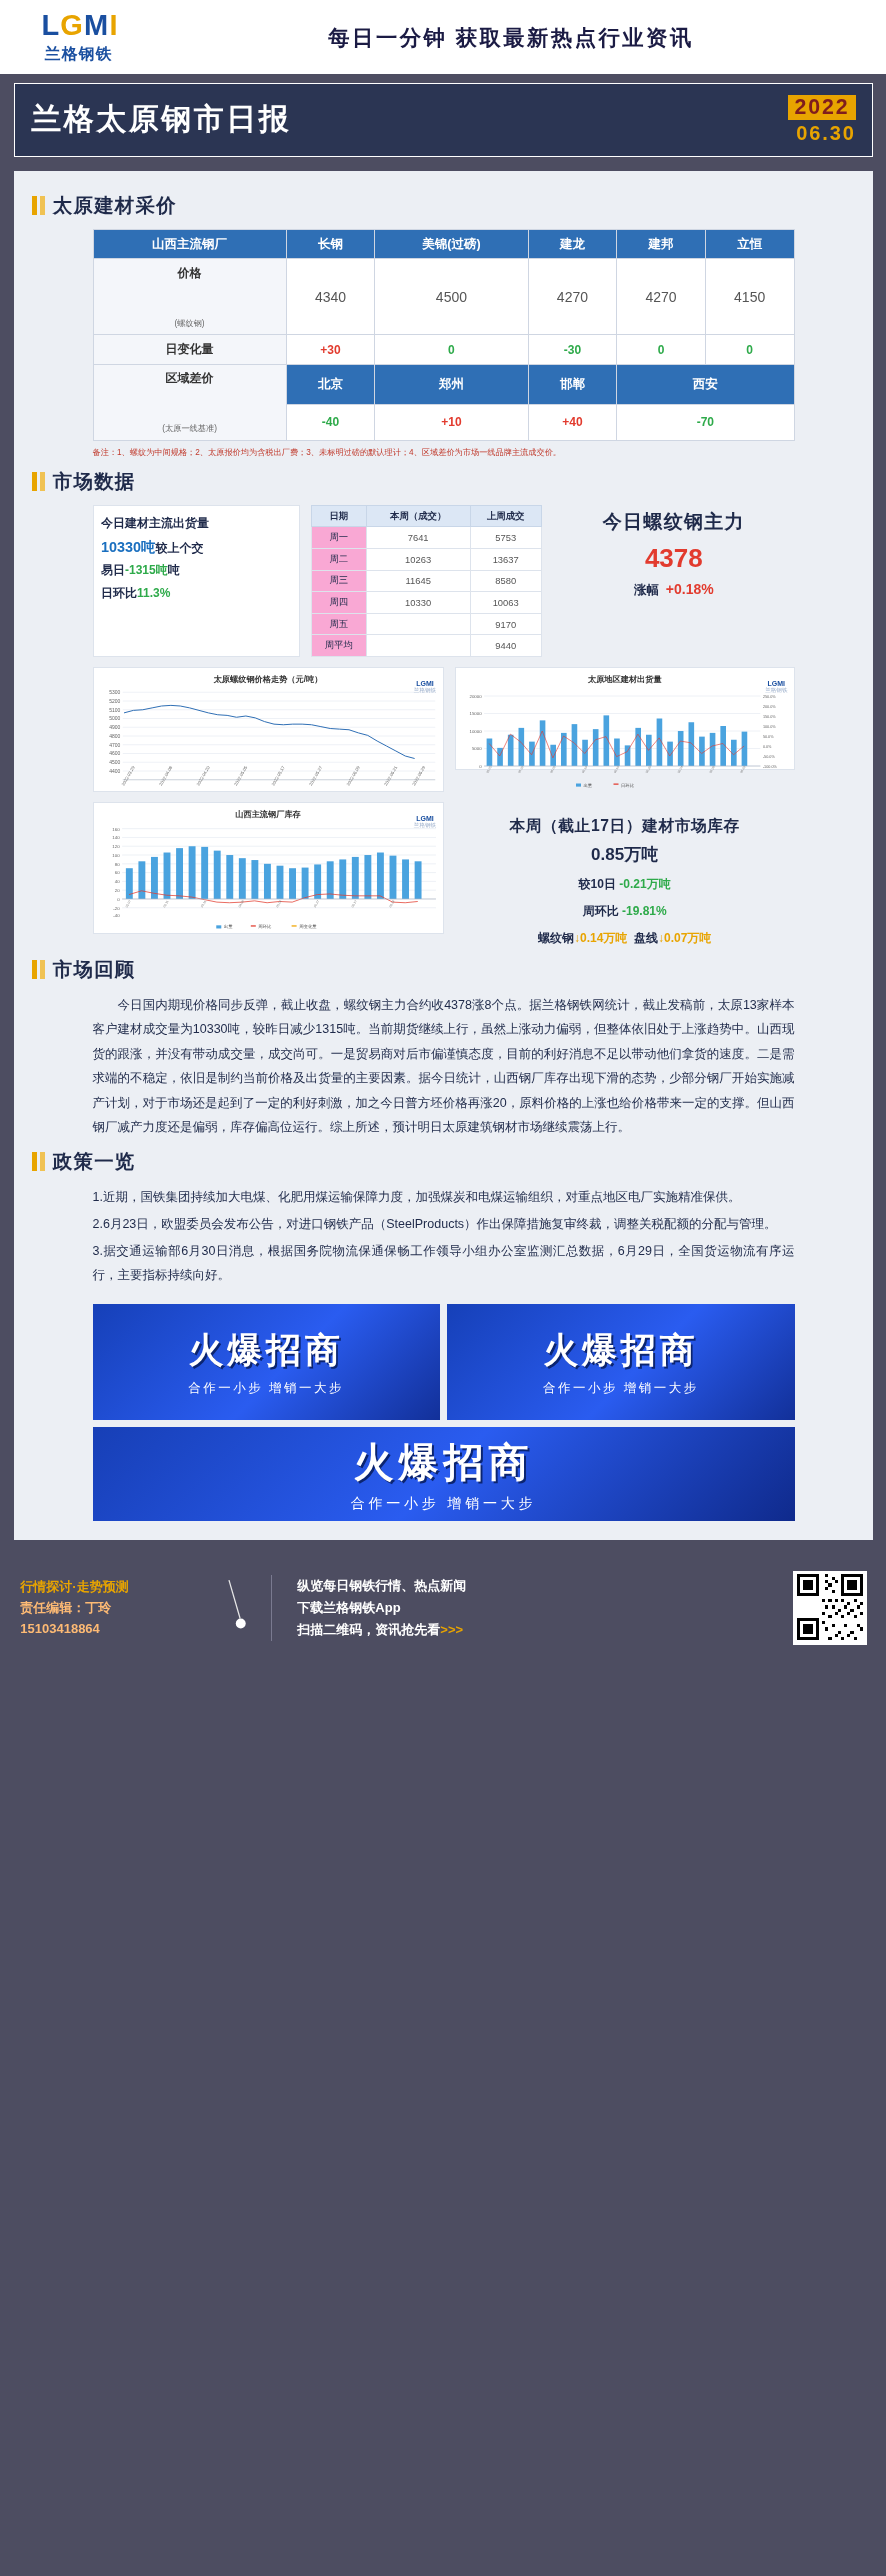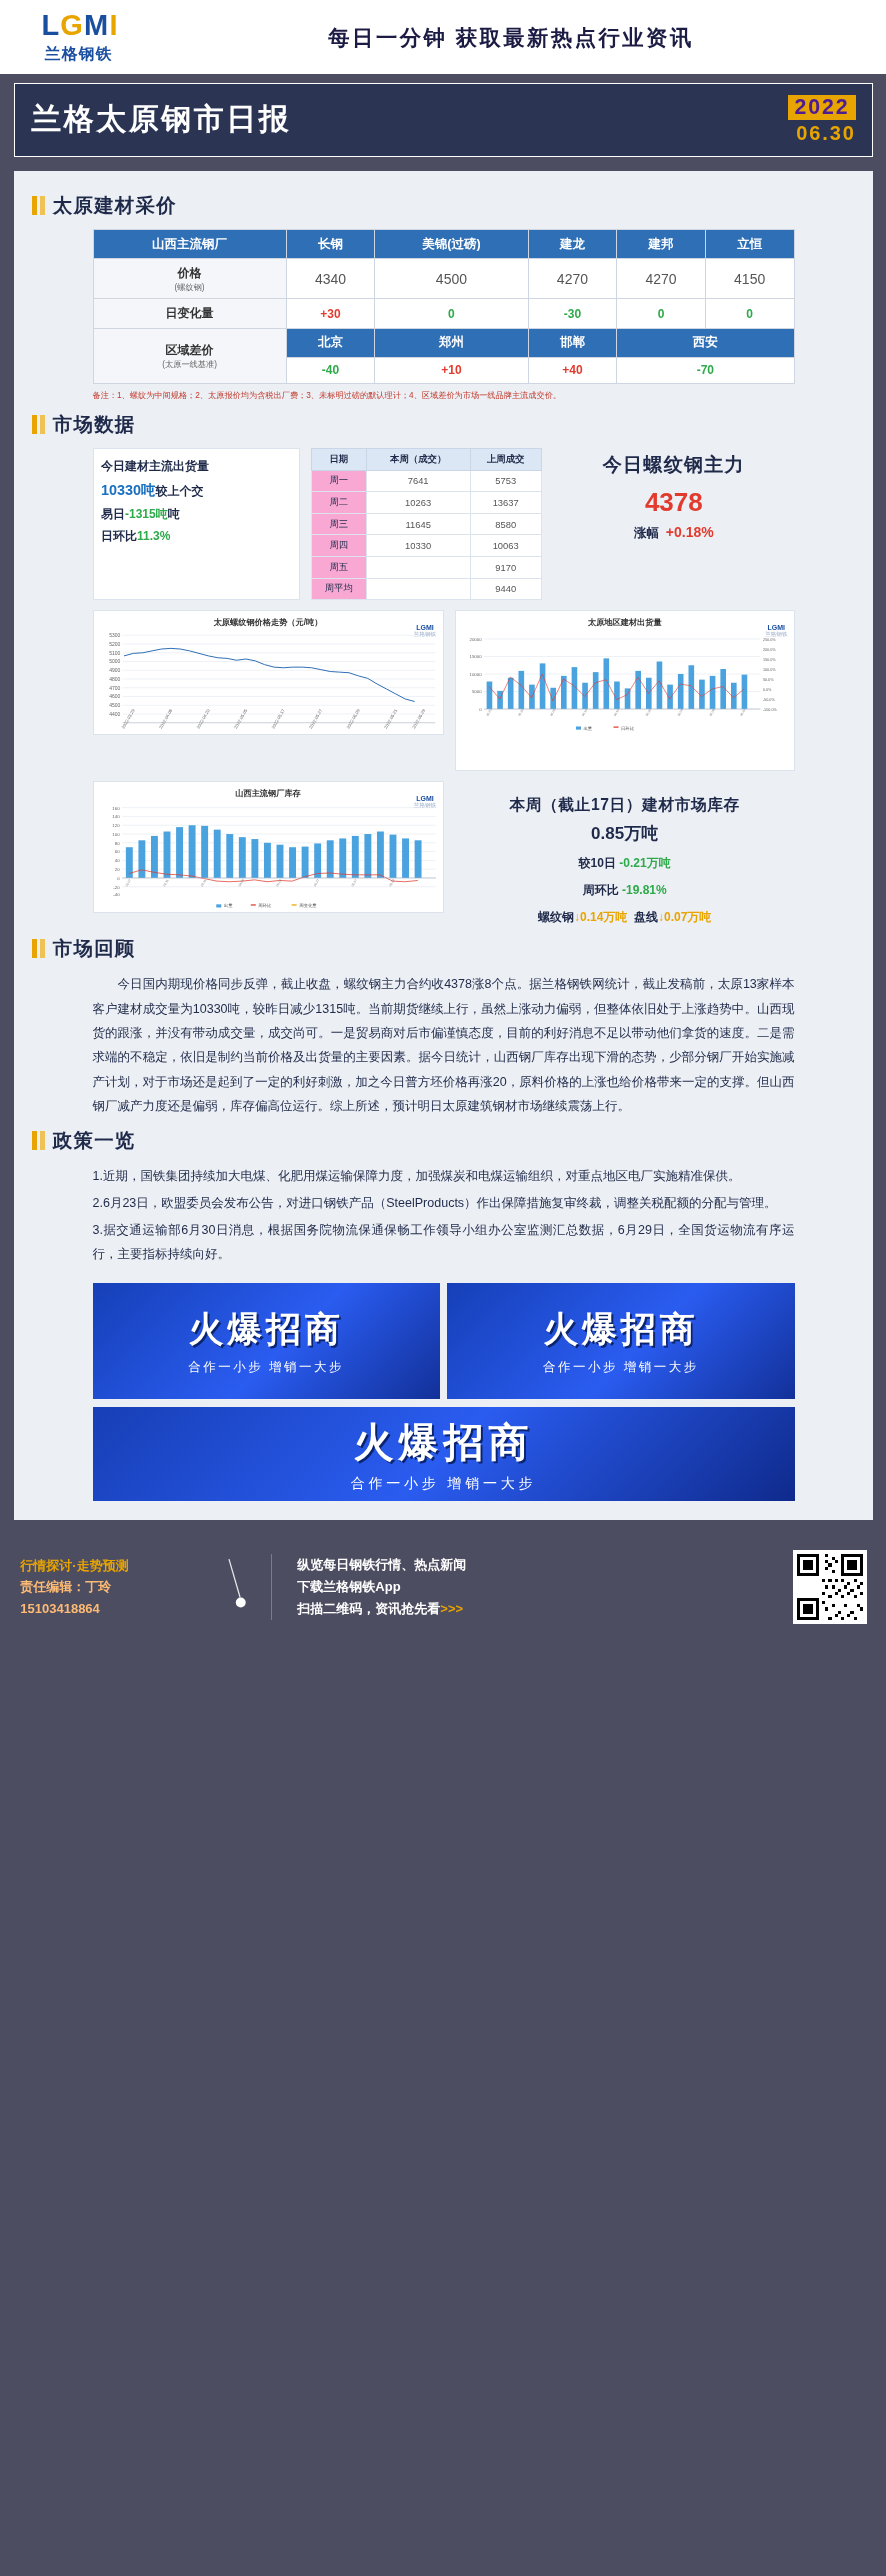--- a/index.html
+++ b/index.html
@@ -18,38 +18,38 @@
   .logo-mark span { font-weight:bold; font-size:29px; color:#1a4fa0; letter-spacing:-1.3px;}
   .logo-mark .g { color:#e8a400; }
   .logo-mark .m { color:#1a4fa0; }
   .logo-sub { font-size:15.7px; font-weight:bold; color:#1a4fa0; letter-spacing:1.3px; margin-top:1.3px;}
   .top-slogan { flex:1; text-align:center; font-size:21.3px; font-weight:bold; color:#1b1b44; letter-spacing:2.5px; }
 
   
   .titleband { margin:8.8px 14px 0 14px; height:74px; background:#2b3553; border:1.9px solid #fff; display:flex; align-items:center; justify-content:space-between; padding:0 16.3px; }
   .titleband h1 { color:#fff; font-size:30px; letter-spacing:2.5px; font-weight:bold;}
   .dateblock { text-align:right; }
-  .dateblock .y { background:#e8a400; color:#4c1d95; font-size:21.3px; font-weight:bold; padding:0 6.3px; letter-spacing:1.9px; display:inline-block;text-align:center; }
+  .dateblock .y { background:#e8a400; color:#7f1d1d; font-size:21.3px; font-weight:bold; padding:0 6.3px; letter-spacing:1.9px; display:inline-block;text-align:center; }
   .dateblock .d { color:#e8a400; font-size:20px; font-weight:bold; letter-spacing:1.9px; margin-top:2.5px;}
 
   
   .card { margin:14px; background:#eceff4; padding:12.5px 17.6px 19px 17.6px; }
 
   .sechead { display:flex; align-items:center; gap:7.5px; margin:8.8px 0 10px 0; }
   .sechead .bars { display:flex; gap:2.5px; }
   .sechead .bars i { display:block; width:5.6px; height:19px; background:#e8a400; }
   .sechead .bars i:last-child { background:#f0c253; }
   .sechead h2 { font-size:19.4px; color:#1f2a4a; font-weight:bold; letter-spacing:1.3px; }
 
   
   table.price { border-collapse:collapse; width:702px; margin:0 auto; background:#fff; }
   table.price td, table.price th { border:0.6px solid #cfd6e2; text-align:center; font-size:12px; padding:5.6px 2.5px; }
   table.price .hd { background:#2f6fb5; color:#fff; font-weight:bold; font-size:12.5px; }
   table.price .lbl { background:#f4f6fa; font-weight:bold; color:#333; font-size:12px; }
-  table.price .lbl small { display:block; font-size:8.2px; color:#666; font-weight:normal; }
+  table.price .lbl small { display:block; font-size:8.2px; color:#666; font-weight:normal;margin-top:36px; }
   table.price .num { font-size:14px; color:#555; }
   .pos { color:#e23b2e; font-weight:bold; }
   .neg { color:#2eaa4a; font-weight:bold; }
   .zero { color:#2eaa4a; font-weight:bold; }
   .note { width:702px; margin:5px auto 0 auto; font-size:8.2px; color:#c0392b; line-height:1.6; }
 
   
   .md-wrap { display:flex; gap:11.3px; width:702px; margin:0 auto; }
   .md-left { width:207px; background:#fff; border:0.6px solid #dde3ec; padding:8.8px 7.5px; }
   .md-left .big { font-size:14.4px; font-weight:bold; color:#1a6fbf; }
@@ -307,21 +307,21 @@
             <text x="222" y="160" transform="rotate(-60 222 160)">2022.05.05</text>
             <text x="282" y="160" transform="rotate(-60 282 160)">2022.05.17</text>
             <text x="342" y="160" transform="rotate(-60 342 160)">2022.05.27</text>
             <text x="402" y="160" transform="rotate(-60 402 160)">2022.06.09</text>
             <text x="462" y="160" transform="rotate(-60 462 160)">2022.06.21</text>
             <text x="507" y="160" transform="rotate(-60 507 160)">2022.06.29</text>
           </g>
         </svg>
       </div>
 
-      <div class="chartbox" style="width:340px;height:161px;">
+      <div class="chartbox" style="width:340px;height:103px;">
         <div class="chart-title">太原地区建材出货量</div>
         <div class="chart-wm"><div class="a">LGMI</div>兰格钢铁</div>
         <svg width="332" height="105" viewBox="0 0 530 168">
           <g stroke="#e3e8f0" stroke-width="1">
             <line x1="38" y1="16" x2="480" y2="16"></line>
               <line x1="38" y1="44" x2="480" y2="44"></line>
             <line x1="38" y1="72" x2="480" y2="72"></line>
               <line x1="38" y1="100" x2="480" y2="100"></line>
             <line x1="38" y1="128" x2="480" y2="128"></line>
           </g>

